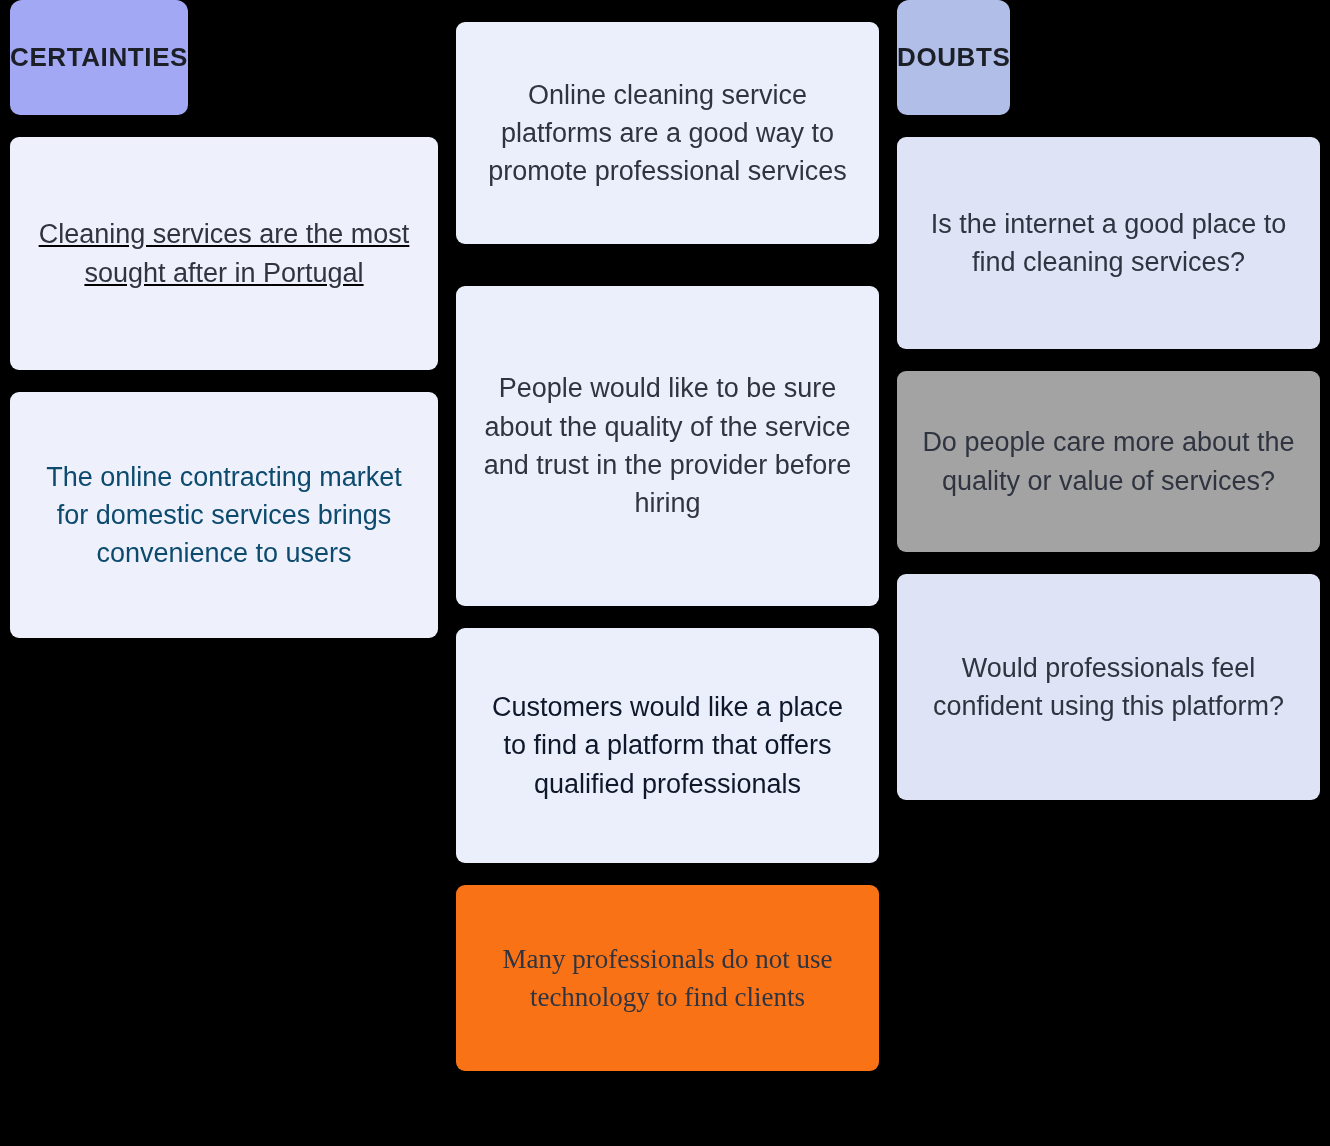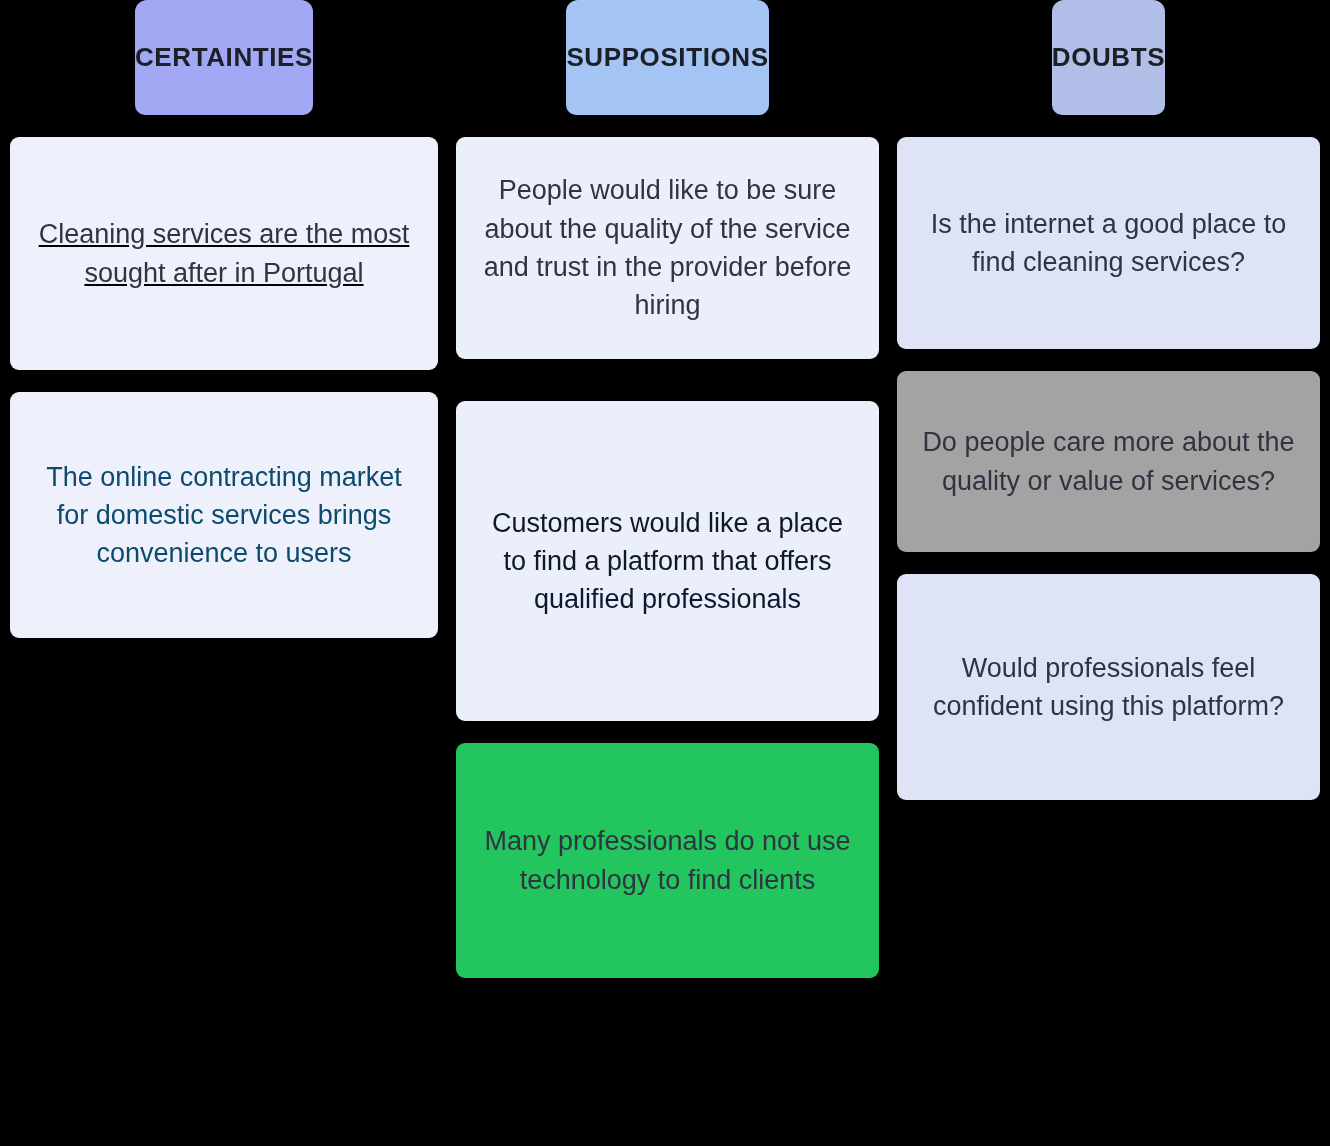--- a/index.html
+++ b/index.html
@@ -23,21 +23,21 @@
     height: 1146px;
     display: flex;
     align-items: flex-start;
     padding: 0 10px;
     gap: 18px;
   }
 
   .column {
     display: flex;
     flex-direction: column;
-    align-items: center;
+    align-items: flex-start;
     height: 100%;
   }
 
   .column-certainties { width: 428px; }
   .column-suppositions { width: 423px; }
   .column-doubts       { width: 423px; }
 
   
   .col-header {
     height: 115px;
@@ -120,36 +120,36 @@
 
       <div class="card" style="background: rgb(238, 240, 251);">
         <span class="card-text" style="color: #0c4a6e;">The online contracting market for domestic services brings convenience to users</span>
       </div>
 
     </div>
   </div>
 
   <div class="column column-suppositions">
 
-    <div class="col-header" style="background: rgb(164, 196, 244);">
-      <span class="col-title" style="color: rgb(28, 31, 38);">SUPPOSITIONS</span>
-    </div>
 
     <div class="cards">
 
+      <div class="card" style="background: rgb(234, 239, 251);">
+        <span class="card-text" style="color: rgb(47, 52, 64);">Online cleaning service platforms are a good way to promote professional services</span>
+      </div>
 
       <div class="card" style="background: rgb(234, 239, 251);">
         <span class="card-text" style="color: rgb(47, 52, 64);">People would like to be sure about the quality of the service and trust in the provider before hiring</span>
       </div>
 
       <div class="card" style="background: rgb(234, 239, 251);">
         <span class="card-text" style="color: #0f172a;">Customers would like a place to find a platform that offers qualified professionals</span>
       </div>
 
-      <div class="card" style="background: #22c55e;">
+      <div class="card" style="background: #f97316; font-family: Liberation Serif, serif;">
         <span class="card-text" style="color: rgb(47, 52, 64);">Many professionals do not use technology to find clients</span>
       </div>
 
     </div>
   </div>
 
   <div class="column column-doubts">
 
     <div class="col-header" style="background: rgb(177, 191, 232);">
       <span class="col-title" style="color: rgb(28, 31, 38);">DOUBTS</span>

